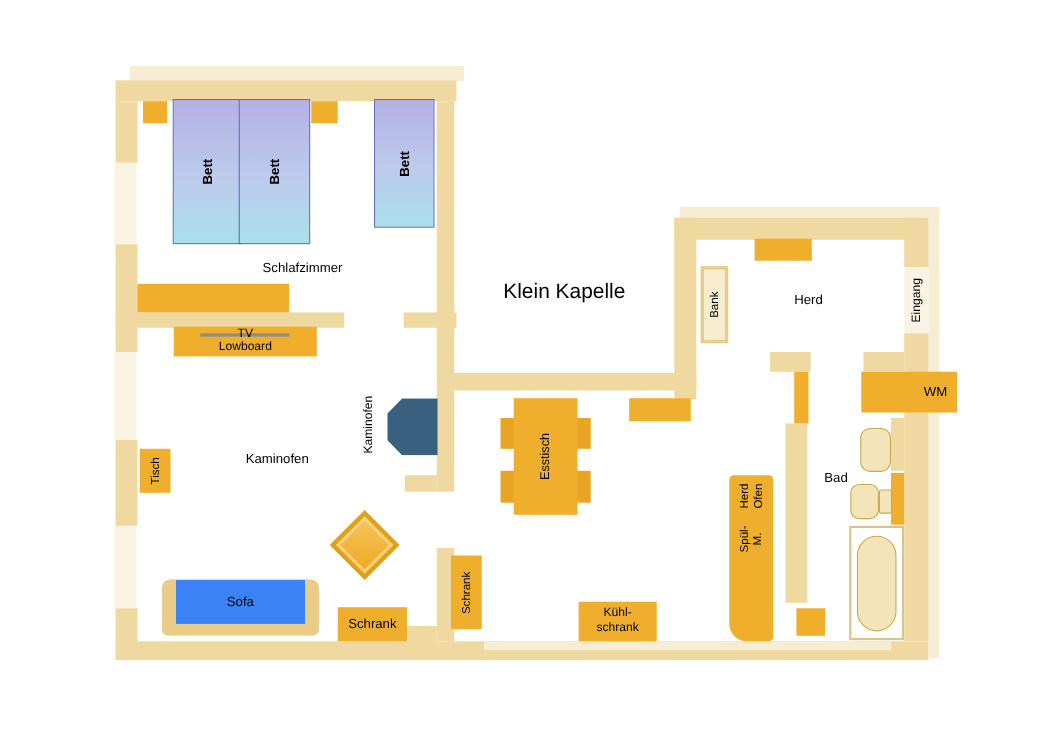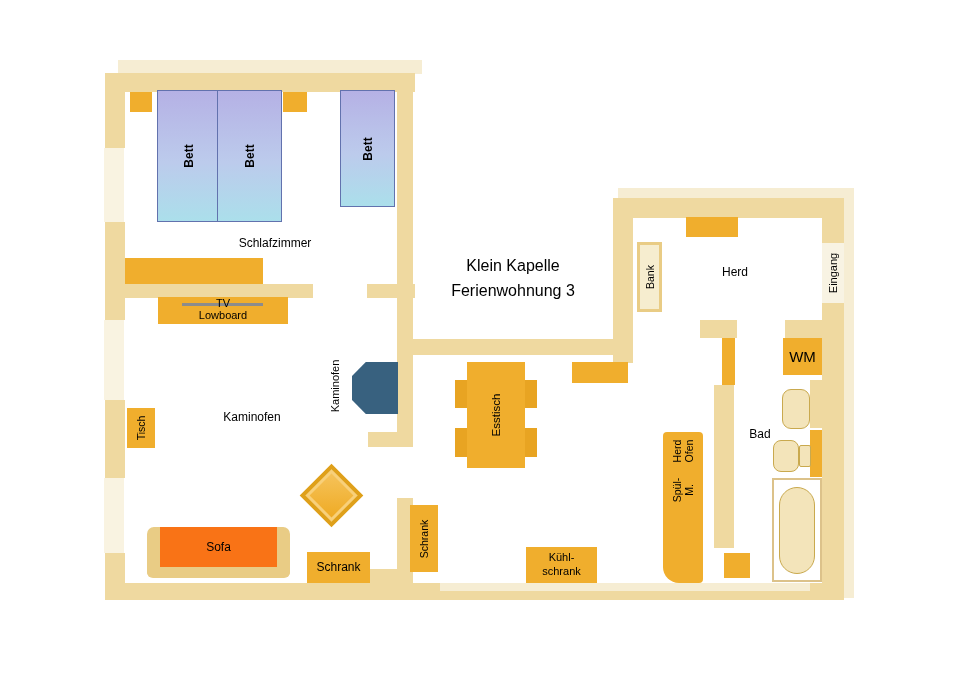--- a/index.html
+++ b/index.html
@@ -18,25 +18,25 @@
   .vlabel > span{transform:rotate(-90deg);white-space:nowrap;display:block;}
   .vblock{display:flex;align-items:center;justify-content:center;}
   .vblock > span{transform:rotate(-90deg);white-space:pre;display:block;text-align:center;line-height:12px;font-size:10.5px;}
   .bed{
     position:absolute;border:1.5px solid #6272AE;
     background:linear-gradient(180deg,#B5B1E5 0%,#BCCBEC 55%,#ABDFEB 100%);
     font-size:12px;font-weight:bold;
   }
   .title{
     position:absolute;left:403px;top:253px;width:220px;text-align:center;
-    font-size:16px;line-height:25px;font-weight:400;
+    font-size:19px;line-height:25px;font-weight:400;
   }
   .sofa{
     position:absolute;left:147px;top:527px;width:143px;height:51px;box-sizing:border-box;
-    background:#f97316;border-left:13px solid #E9CC85;border-right:13px solid #E9CC85;
+    background:#3b82f6;border-left:13px solid #E9CC85;border-right:13px solid #E9CC85;
     border-bottom:11px solid #E9CC85;border-radius:7px 7px 6px 6px;
     display:flex;align-items:center;justify-content:center;font-size:12px;
   }
   .bank{
     position:absolute;left:637px;top:242px;width:25px;height:70px;box-sizing:border-box;
     background:#F6EDCF;border:3px solid #E9CC85;font-size:10.5px;
   }
   .armchair{
     position:absolute;left:309px;top:473px;width:45px;height:45px;box-sizing:border-box;
     transform:rotate(45deg);border:4px solid #DFA01A;
@@ -55,21 +55,20 @@
   .eingang-gap{position:absolute;background:#F8F3E3;font-size:11px;}
   .tvline{position:absolute;background:#8C8C8C;}
 </style>
 </head>
 <body>
 
 <div id="plan">
 
   <div class="title">
     <div>Klein Kapelle</div>
-    <div>Ferienwohnung 3</div>
   </div>
 
   <div class="wall-light" style="left:118px;top:60px;width:304px;height:14px;"></div>
   <div class="wall" style="left:105px;top:73px;width:310px;height:19px;"></div>
   <div class="wall" style="left:105px;top:92px;width:20px;height:56px;"></div>
   <div class="window" style="left:104px;top:148px;width:20px;height:74px;"></div>
   <div class="wall" style="left:105px;top:222px;width:20px;height:98px;"></div>
   <div class="window" style="left:104px;top:320px;width:20px;height:80px;"></div>
   <div class="wall" style="left:105px;top:400px;width:20px;height:78px;"></div>
   <div class="window" style="left:104px;top:478px;width:20px;height:75px;"></div>
@@ -160,21 +159,21 @@
     </div>
   </div>
 
   <div class="lbl" style="left:660px;top:265px;width:150px;">Herd</div>
   <div class="furn" style="left:686px;top:217px;width:52px;height:20px;"></div>
   <div class="bank vlabel">
     <span>Bank</span>
   </div>
 
   <div class="lbl" style="left:685px;top:427px;width:150px;">Bad</div>
-  <div class="furn flbl" style="left:783px;top:338px;width:39px;height:37px;line-height:37px;font-size:15px;">WM</div>
+  <div class="furn flbl" style="left:783px;top:338px;width:39px;height:37px;line-height:37px;font-size:12px;padding-left:48px;">WM</div>
   <div class="wall" style="left:810px;top:380px;width:12px;height:48px;"></div>
   <div class="fixture" style="left:782px;top:389px;width:28px;height:40px;border-radius:9px;"></div>
   <div class="furn" style="left:810px;top:430px;width:12px;height:47px;"></div>
   <div class="fixture" style="left:799px;top:445px;width:12px;height:22px;border-radius:2px;"></div>
   <div class="fixture" style="left:773px;top:440px;width:26px;height:32px;border-radius:8px;"></div>
   <div class="abs" style="left:772px;top:478px;width:50px;height:104px;background:#ffffff;border:2px solid #DCC28A;box-sizing:border-box;">
     <div class="fixture" style="left:5px;top:7px;width:36px;height:87px;border-radius:18px;"></div>
   </div>
 
 </div>

